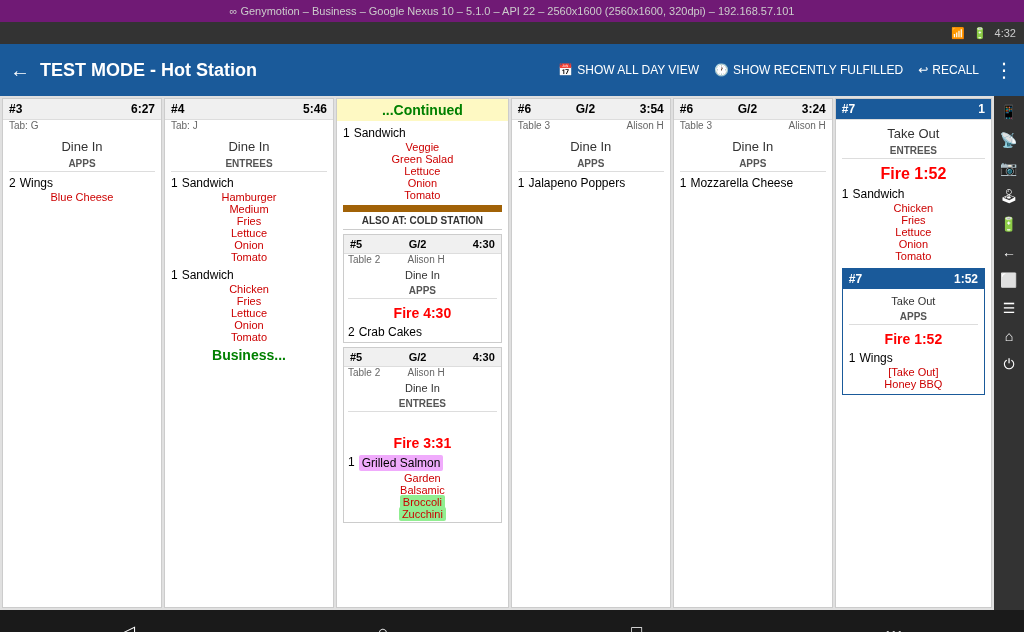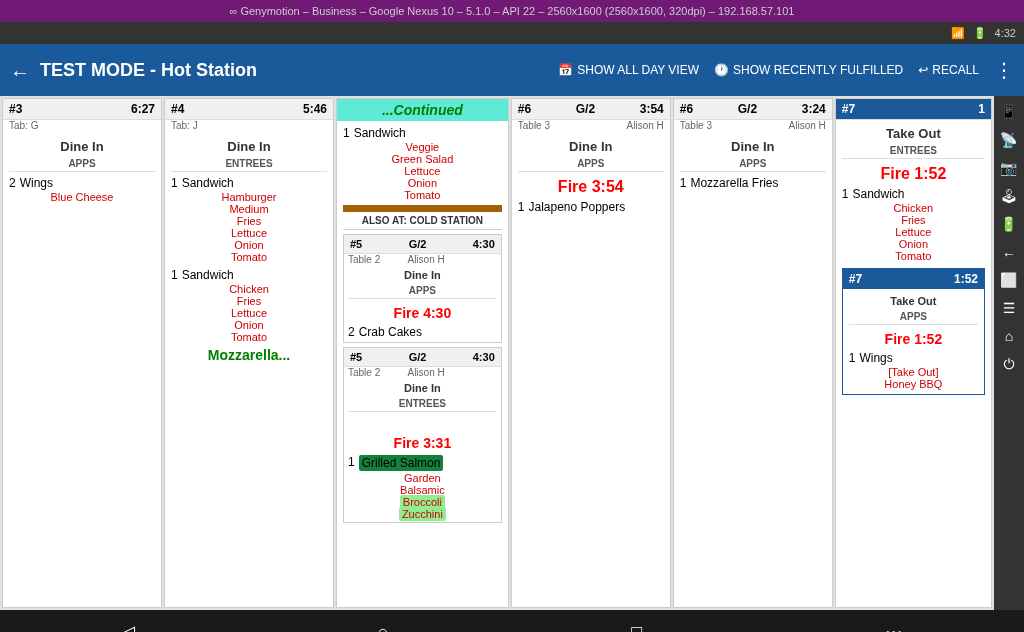--- a/index.html
+++ b/index.html
@@ -118,21 +118,21 @@
       color: red;
       font-size: 16px;
       font-weight: bold;
       text-align: center;
       padding: 3px 0;
     }
     
     .type-label {
       text-align: center;
       font-size: 13px;
-      font-weight: bold;
+      font-weight: normal;
       color: #333;
       padding: 2px 0;
     }
     
     .item-row {
       display: flex;
       gap: 4px;
       font-size: 12px;
       padding: 1px 0;
     }
@@ -198,21 +198,21 @@
       display: flex;
       align-items: center;
       justify-content: flex-end;
       padding: 0 8px;
       gap: 8px;
       font-size: 11px;
       color: #ccc;
     }
     
     .highlighted {
-      background: #15803d;
+      background: #f0abfc;
       padding: 1px 3px;
       border-radius: 2px;
     }
     
     .highlighted-green {
       background: #90ee90;
       padding: 1px 3px;
       border-radius: 2px;
     }
     
@@ -295,26 +295,26 @@
         <div class="modifier">Tomato</div>
         <div class="item-row" style="margin-top:4px;">
           <span>1</span>
           <span>Sandwich</span>
         </div>
         <div class="modifier">Chicken</div>
         <div class="modifier">Fries</div>
         <div class="modifier">Lettuce</div>
         <div class="modifier">Onion</div>
         <div class="modifier">Tomato</div>
-        <div class="continued-label">Mozzarella...</div>
+        <div class="continued-label">Business...</div>
       </div>
     </div>
 
     <div class="card" style="min-width:165px; flex:1.1;">
-      <div class="card-header" style="background: #5eead4; border-bottom: none; font-style: italic;">
+      <div class="card-header" style="background: #fef9c3; border-bottom: none;">
         <span style="color:green; font-size:14px; font-weight:bold; width:100%; text-align:center;">...Continued</span>
       </div>
       <div class="card-body">
         <div class="item-row">
           <span>1</span>
           <span>Sandwich</span>
         </div>
         <div class="modifier">Veggie</div>
         <div class="modifier">Green Salad</div>
         <div class="modifier">Lettuce</div>
@@ -370,21 +370,20 @@
         <span>G/2</span>
         <span>3:54</span>
       </div>
       <div style="display:flex; justify-content:space-between; font-size:10px; color:#666; padding: 0 6px 2px 6px;">
         <span>Table 3</span>
         <span>Alison H</span>
       </div>
       <div class="card-body">
         <div class="type-label">Dine In</div>
         <div class="section-label">APPS</div>
-        <div class="fire-label">Fire  3:54</div>
         <div class="item-row">
           <span>1</span>
           <span>Jalapeno Poppers</span>
         </div>
       </div>
     </div>
 
     <div class="card">
       <div class="card-header">
         <span>#6</span>
@@ -393,21 +392,21 @@
       </div>
       <div style="display:flex; justify-content:space-between; font-size:10px; color:#666; padding: 0 6px 2px 6px;">
         <span>Table 3</span>
         <span>Alison H</span>
       </div>
       <div class="card-body">
         <div class="type-label">Dine In</div>
         <div class="section-label">APPS</div>
         <div class="item-row">
           <span>1</span>
-          <span>Mozzarella Fries</span>
+          <span>Mozzarella Cheese</span>
         </div>
       </div>
     </div>
 
     <div class="card" style="min-width:155px;">
       <div class="card-header card-7-top" style="background:#1a5a9a; color:white;">
         <span>#7</span>
         <span>1</span>
       </div>
       <div class="card-body">

